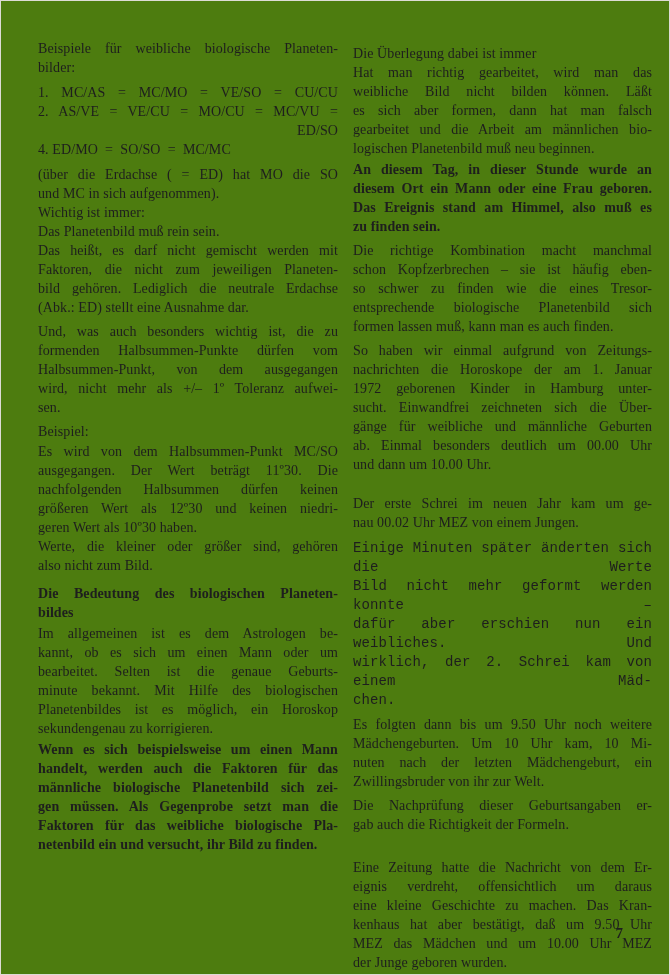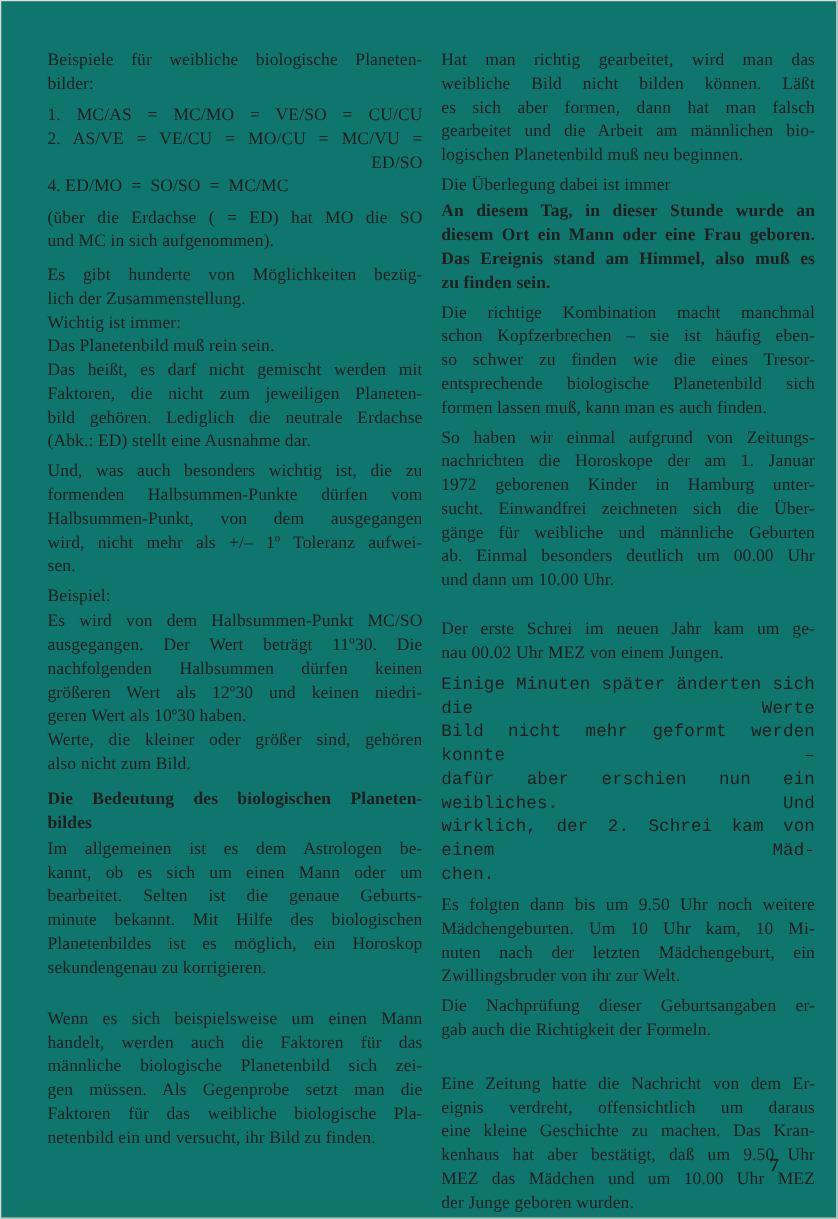--- a/index.html
+++ b/index.html
@@ -8,21 +8,21 @@
     padding: 0;
     width: 670px;
     height: 975px;
     background: #efefec;
   }
   .page {
     position: relative;
     width: 670px;
     height: 975px;
     box-sizing: border-box;
-    background: #0f766e;
+    background: #4d7c0f;
     border: 1px solid #dddbd5;
     overflow: hidden;
     font-family: "Liberation Serif", serif;
     color: #1e1e1e;
   }
   .col {
     position: absolute;
     top: 38px;
   }
   .col-left  { left: 37px;  width: 300px; }
@@ -65,24 +65,20 @@
         <div class="line">2. AS/VE = VE/CU = MO/CU = MC/VU =</div>
         <div class="line last-right">ED/SO</div>
       </div>
       <div class="block" style="margin-top: 0px;">
         <div class="line last-left">4. ED/MO  =  SO/SO  =  MC/MC</div>
       </div>
       <div class="block" style="margin-top: 6px;">
         <div class="line">(über die Erdachse ( = ED) hat MO die SO</div>
         <div class="line last-left">und MC in sich aufgenommen).</div>
       </div>
-      <div class="block" style="margin-top: 8px;">
-        <div class="line">Es gibt hunderte von Möglichkeiten bezüg-</div>
-        <div class="line last-left">lich der Zusammenstellung.</div>
-      </div>
       <div class="block" style="margin-top: 0px;">
         <div class="line last-left">Wichtig ist immer:</div>
       </div>
       <div class="block" style="margin-top: 0px;">
         <div class="line last-left">Das Planetenbild muß rein sein.</div>
       </div>
       <div class="block" style="margin-top: 0px;">
         <div class="line">Das heißt, es darf nicht gemischt werden mit</div>
         <div class="line">Faktoren, die nicht zum jeweiligen Planeten-</div>
         <div class="line">bild gehören. Lediglich die neutrale Erdachse</div>
@@ -114,39 +110,39 @@
         <div class="line last-left">bildes</div>
       </div>
       <div class="block" style="margin-top: 2px;">
         <div class="line">Im allgemeinen ist es dem Astrologen be-</div>
         <div class="line">kannt, ob es sich um einen Mann oder um</div>
         <div class="line">bearbeitet. Selten ist die genaue Geburts-</div>
         <div class="line">minute bekannt. Mit Hilfe des biologischen</div>
         <div class="line">Planetenbildes ist es möglich, ein Horoskop</div>
         <div class="line last-left">sekundengenau zu korrigieren.</div>
       </div>
-      <div class="block" style="margin-top: 22px;">
+      <div class="block" style="margin-top: 2px; font-weight: bold;">
         <div class="line">Wenn es sich beispielsweise um einen Mann</div>
         <div class="line">handelt, werden auch die Faktoren für das</div>
         <div class="line">männliche biologische Planetenbild sich zei-</div>
         <div class="line">gen müssen. Als Gegenprobe setzt man die</div>
         <div class="line">Faktoren für das weibliche biologische Pla-</div>
         <div class="line last-left">netenbild ein und versucht, ihr Bild zu finden.</div>
       </div>
     </div>
   <div class="col col-right" id="col-right">
+      <div class="block" style="margin-top: 5px;">
+        <div class="line last-left">Die Überlegung dabei ist immer</div>
+      </div>
       <div class="block" style="margin-top: 0px;">
         <div class="line">Hat man richtig gearbeitet, wird man das</div>
         <div class="line">weibliche Bild nicht bilden können. Läßt</div>
         <div class="line">es sich aber formen, dann hat man falsch</div>
         <div class="line">gearbeitet und die Arbeit am männlichen bio-</div>
         <div class="line last-left">logischen Planetenbild muß neu beginnen.</div>
-      </div>
-      <div class="block" style="margin-top: 5px;">
-        <div class="line last-left">Die Überlegung dabei ist immer</div>
       </div>
       <div class="block bold" style="margin-top: 2px;">
         <div class="line">An diesem Tag, in dieser Stunde wurde an</div>
         <div class="line">diesem Ort ein Mann oder eine Frau geboren.</div>
         <div class="line">Das Ereignis stand am Himmel, also muß es</div>
         <div class="line last-left">zu finden sein.</div>
       </div>
       <div class="block" style="margin-top: 5px;">
         <div class="line">Die richtige Kombination macht manchmal</div>
         <div class="line">schon Kopfzerbrechen – sie ist häufig eben-</div>

